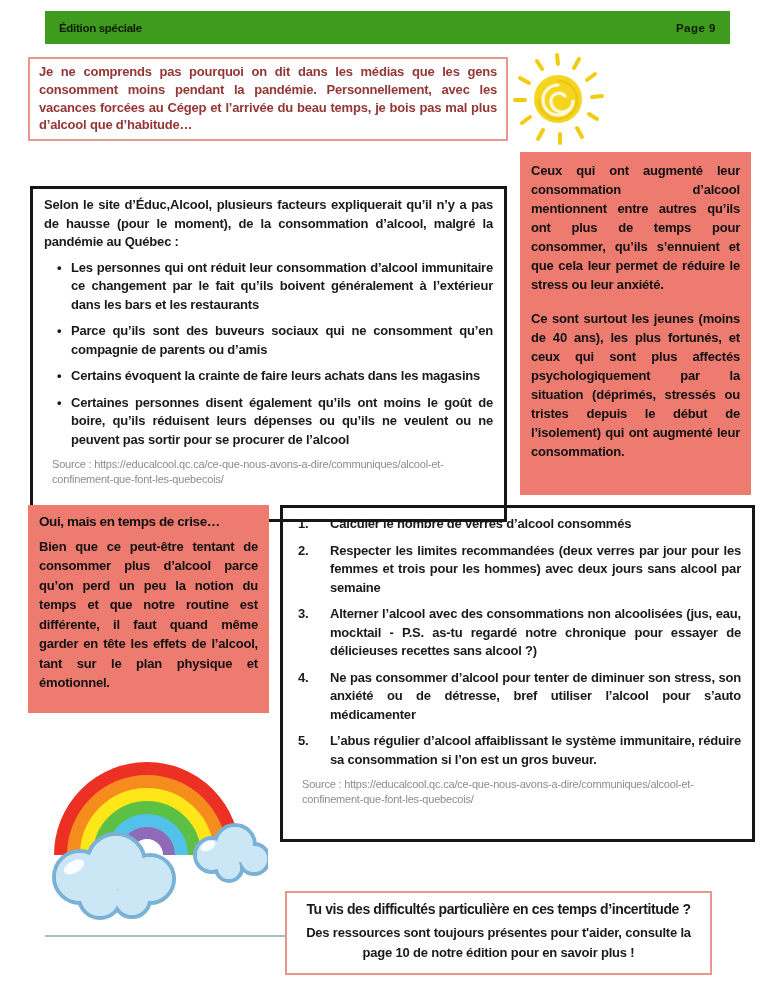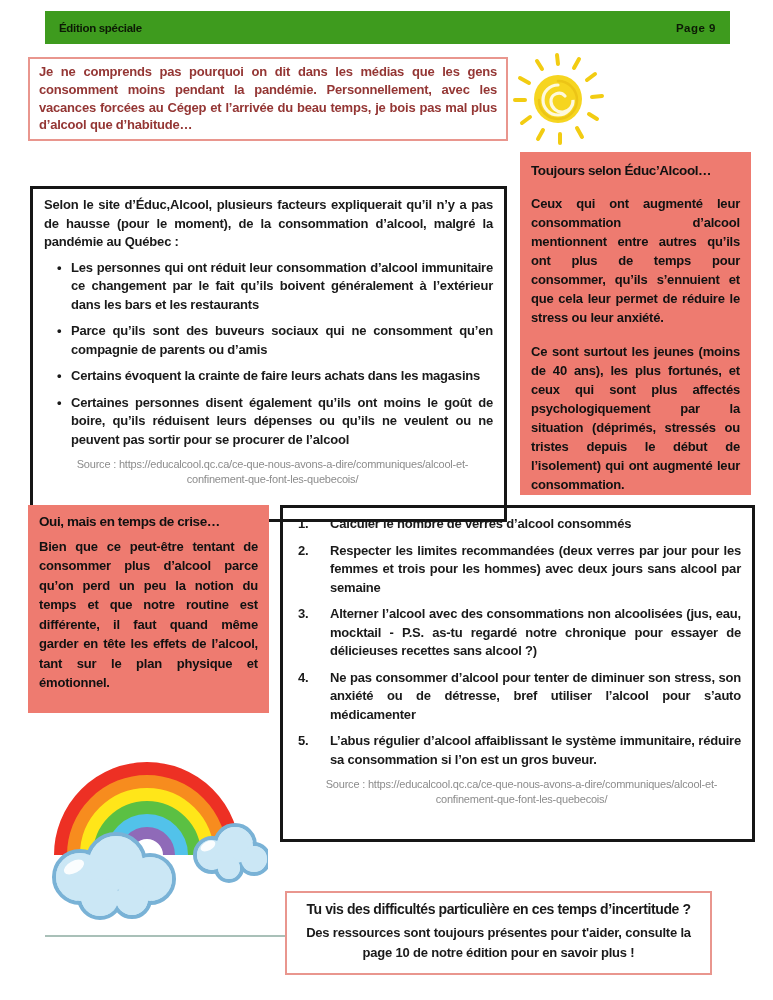--- a/index.html
+++ b/index.html
@@ -15,21 +15,21 @@
   
   .jtext{text-align:justify;}
   .redbox{position:absolute;left:28px;top:57px;width:480px;height:84px;border:2px solid #E9968E;
           box-sizing:border-box;padding:4px 9px;color:#943634;font-size:13px;line-height:17.8px;letter-spacing:-0.2px;}
   .factsbox{position:absolute;left:30px;top:158px;width:477px;height:336px;border:3px solid #161616;
             box-sizing:border-box;padding:7px 11px;font-size:13px;line-height:18.5px;letter-spacing:-0.2px;margin-top:28px;}
   .factsbox .intro{margin:0 0 7px 0;}
   .bullet-row{display:flex;margin:0 0 8px 0;}
   .bullet-mark{width:14px;flex:0 0 14px;margin-left:13px;}
   .bullet-txt{flex:1;text-align:justify;}
-  .source{font-weight:400;color:#8c8c8c;font-size:11px;line-height:14.5px;text-align:center;
+  .source{font-weight:400;color:#8c8c8c;font-size:11px;line-height:14.5px;text-align:left;
           overflow-wrap:anywhere;margin-top:2px;padding-left:8px;}
 
   .pinkbox{background:#EE7B70;box-sizing:border-box;position:absolute;color:#111;}
   .toujours{left:520px;top:152px;width:231px;height:343px;padding:9px 11px;font-size:13px;line-height:19px;letter-spacing:-0.2px;}
   .toujours .pk-title{margin:0 0 14px 0;font-size:13.5px;letter-spacing:-0.4px;}
   .toujours p{margin:0 0 15px 0;}
   .crise{left:28px;top:505px;width:241px;height:208px;padding:7px 11px;font-size:13px;line-height:19.5px;letter-spacing:-0.2px;}
   .crise .pk-title{margin:0 0 5px 0;font-size:13.5px;letter-spacing:-0.4px;}
 
   .trucsbox{position:absolute;left:280px;top:505px;width:475px;height:337px;border:3px solid #161616;
@@ -101,21 +101,20 @@
       <span class="bullet-txt">Certains évoquent la crainte de faire leurs achats dans les magasins</span>
     </div>
     <div class="bullet-row">
       <span class="bullet-mark">•</span>
       <span class="bullet-txt">Certaines personnes disent également qu’ils ont moins le goût de boire, qu’ils réduisent leurs dépenses ou qu’ils ne veulent ou ne peuvent pas sortir pour se procurer de l’alcool</span>
     </div>
     <div class="source">Source : https://educalcool.qc.ca/ce-que-nous-avons-a-dire/communiques/alcool-et-confinement-que-font-les-quebecois/</div>
   </div>
 
   <div class="pinkbox toujours">
-    <p class="pk-title">Toujours selon Éduc’Alcool…</p>
     <p class="jtext">Ceux qui ont augmenté leur consommation d’alcool mentionnent entre autres qu’ils ont plus de temps pour consommer, qu’ils s’ennuient et que cela leur permet de réduire le stress ou leur anxiété.</p>
     <p class="jtext">Ce sont surtout les jeunes (moins de 40 ans), les plus fortunés, et ceux qui sont plus affectés psychologiquement par la situation (déprimés, stressés ou tristes depuis le début de l’isolement) qui ont augmenté leur consommation.</p>
   </div>
 
   <div class="pinkbox crise">
     <p class="pk-title">Oui, mais en temps de crise…</p>
     <div class="jtext">Bien que ce peut-être tentant de consommer plus d’alcool parce qu’on perd un peu la notion du temps et que notre routine est différente, il faut quand même garder en tête les effets de l’alcool, tant sur le plan physique et émotionnel.</div>
   </div>
 
   <div class="trucsbox">

